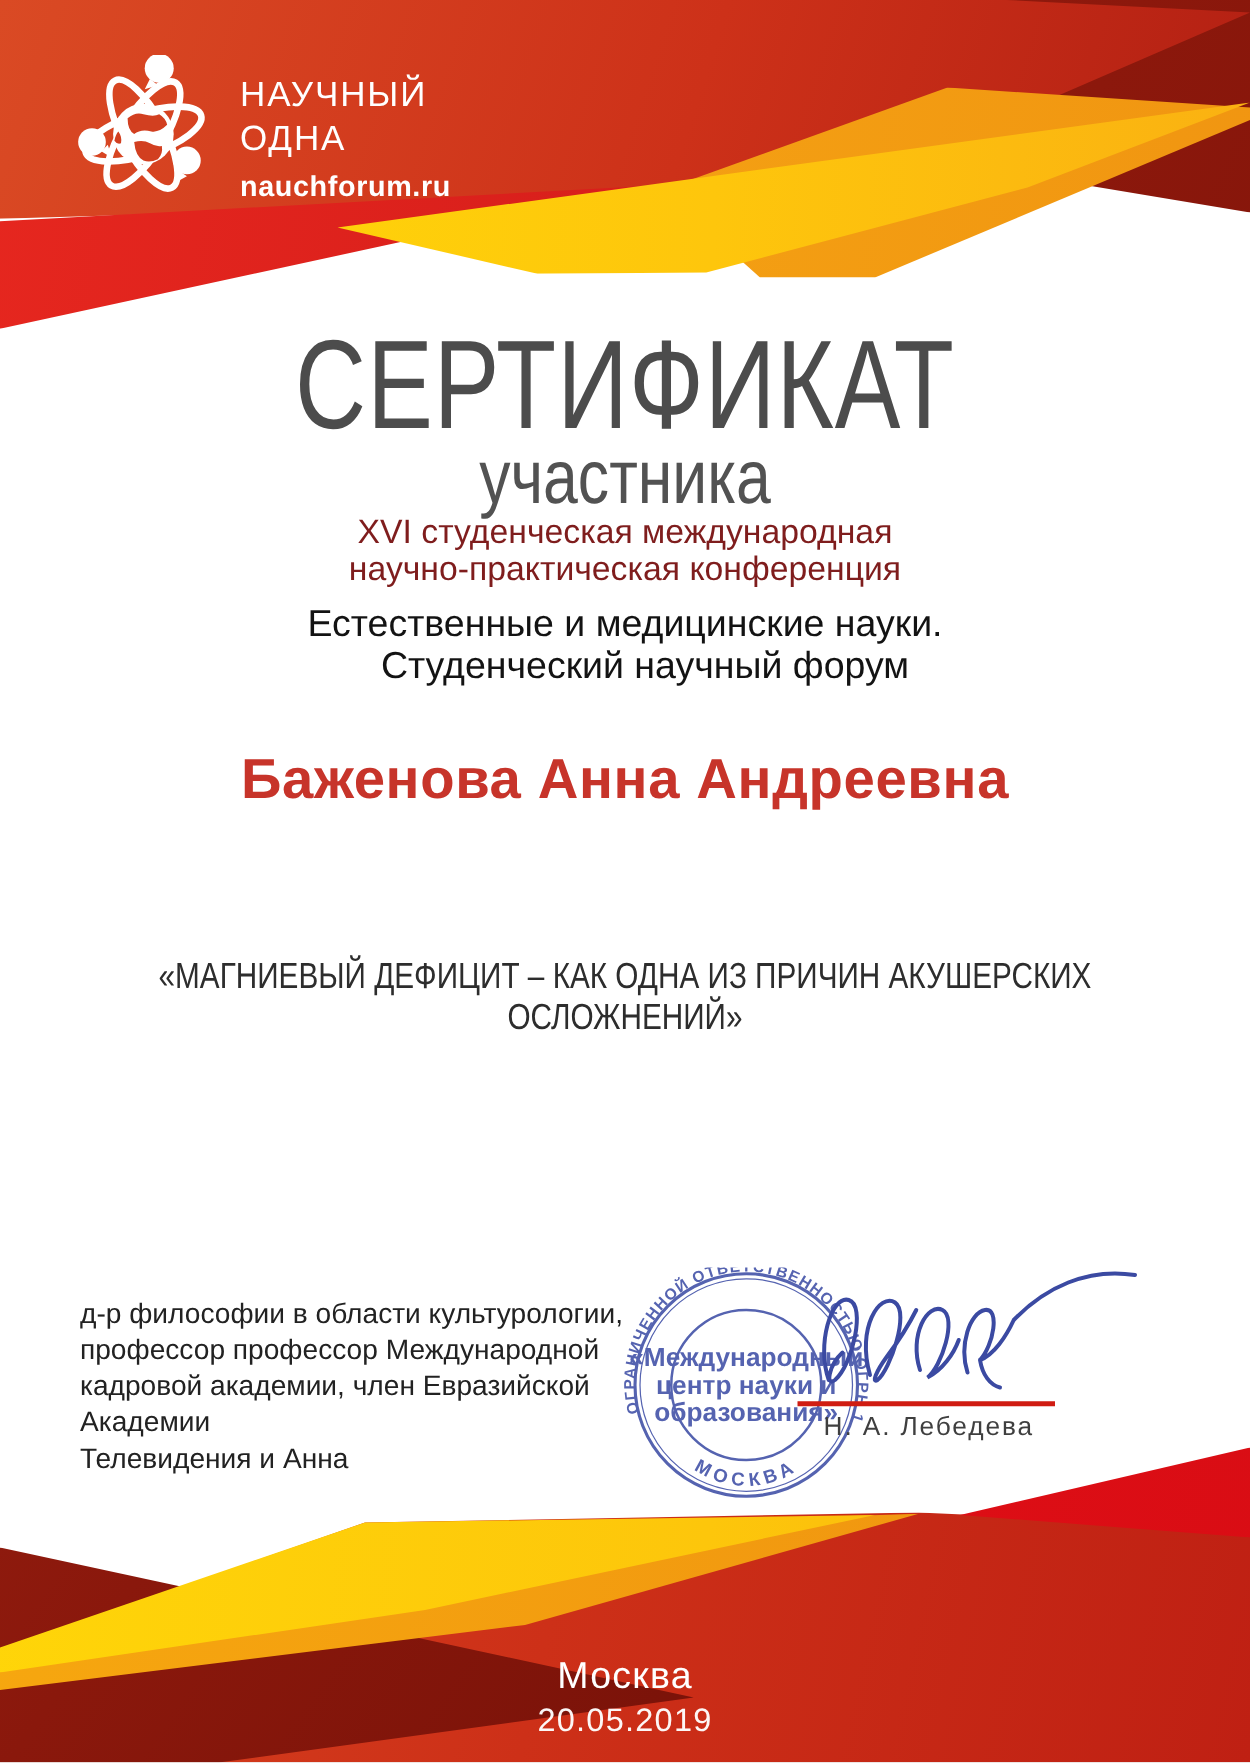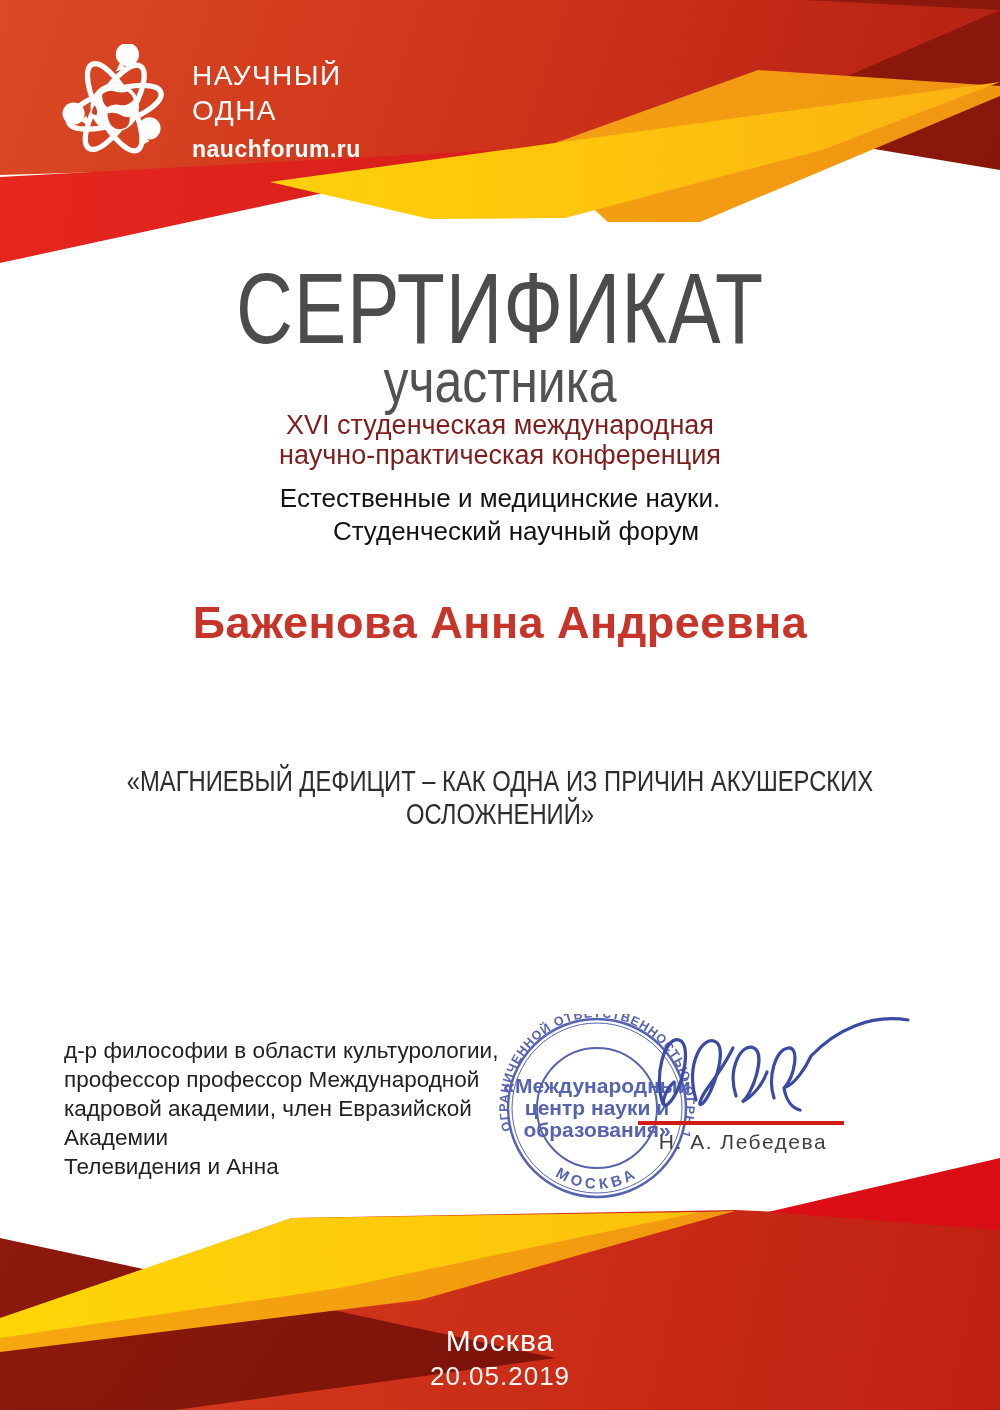--- a/index.html
+++ b/index.html
@@ -58,21 +58,21 @@
   .brand-line{font-size:28px;font-weight:normal;letter-spacing:1.5px;line-height:35px;}
   .brand-site{font-size:23px;font-weight:600;letter-spacing:.5px;margin-top:8px;text-align:right;}
   
   .cline{position:absolute;left:0;right:0;text-align:center;white-space:nowrap;}
   .title{top:258px;font-size:101px;line-height:1;color:#4c4c4c;font-weight:300;
          transform:scaleX(.78);letter-spacing:1px;}
   .subtitle{top:346px;font-size:61px;color:#525252;font-weight:300;transform:scaleX(.82);}
   .conf{font-size:27px;color:#7f1d1d;}
   .conf1{top:410px;}
   .conf2{top:440px;}
-  .sec{font-size:26px;color:#131313;}
+  .sec{font-size:30px;color:#131313;}
   .sec1{top:483px;}
   .sec2{top:516px;padding-left:32px;}
   .recipient{top:597px;font-size:45px;font-weight:bold;color:#c7342a;letter-spacing:.5px;}
   .intro{top:710px;font-size:27px;color:#131313;}
   .worktitle{font-size:29px;color:#2d2d2d;transform:scaleX(.82);letter-spacing:0;}
   .work1{top:765px;}
   .work2{top:798px;}
   
   .credentials{position:absolute;left:64px;top:1036px;width:480px;
     font-size:22.5px;line-height:29px;color:#222222;}

